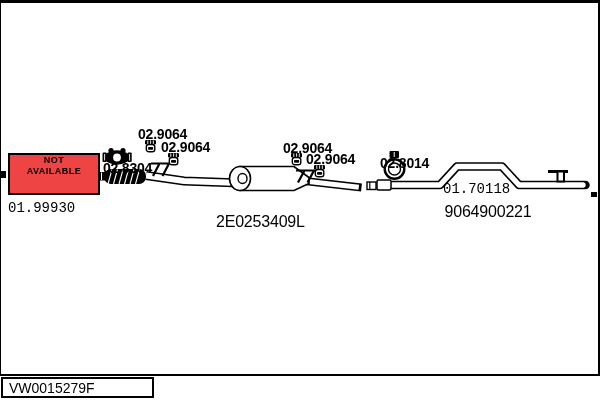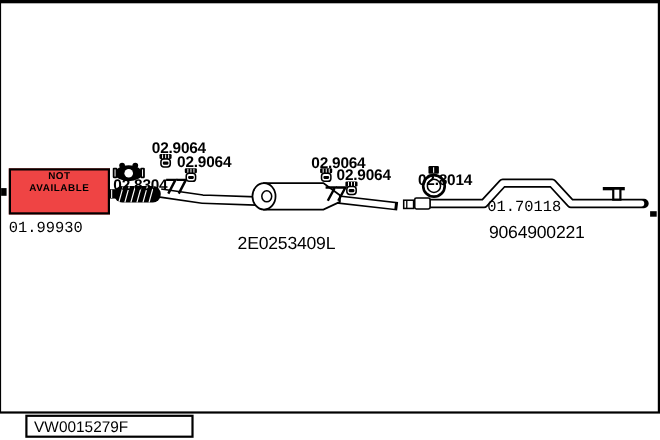--- a/index.html
+++ b/index.html
@@ -16,21 +16,21 @@
     left:8px;top:153px;width:88px;height:38px;border:2px solid #000;
     display:flex;flex-direction:column;align-items:center;
     font-weight:bold;font-size:9px;letter-spacing:.5px;line-height:11px;text-align:center;
     background:#ef4444;z-index:3;
   }
   .part-number{font-size:14px;line-height:22px;white-space:nowrap;z-index:3;font-family:Liberation Mono, monospace;}
   .oem-number{font-size:16px;line-height:10px;text-align:center;letter-spacing:-.2px;z-index:3;}
   .fitting-label{font-size:14px;font-weight:bold;letter-spacing:-.2px;line-height:9px;white-space:nowrap;z-index:3;}
   .footer-box{
     left:1px;top:377px;width:143px;height:17px;border:2px solid #000;
-    display:flex;align-items:center;padding-left:6px;font-size:14px;background:#fff;margin-left:22px;
+    display:flex;align-items:center;padding-left:6px;font-size:14px;background:#fff;
   }
   svg.draw{left:0;top:0;width:600px;height:400px;z-index:2;}
 </style>
 </head>
 <body>
 
 <div class="stage">
 
   <div class="abs border-top"></div>
   <div class="abs border-left"></div>

